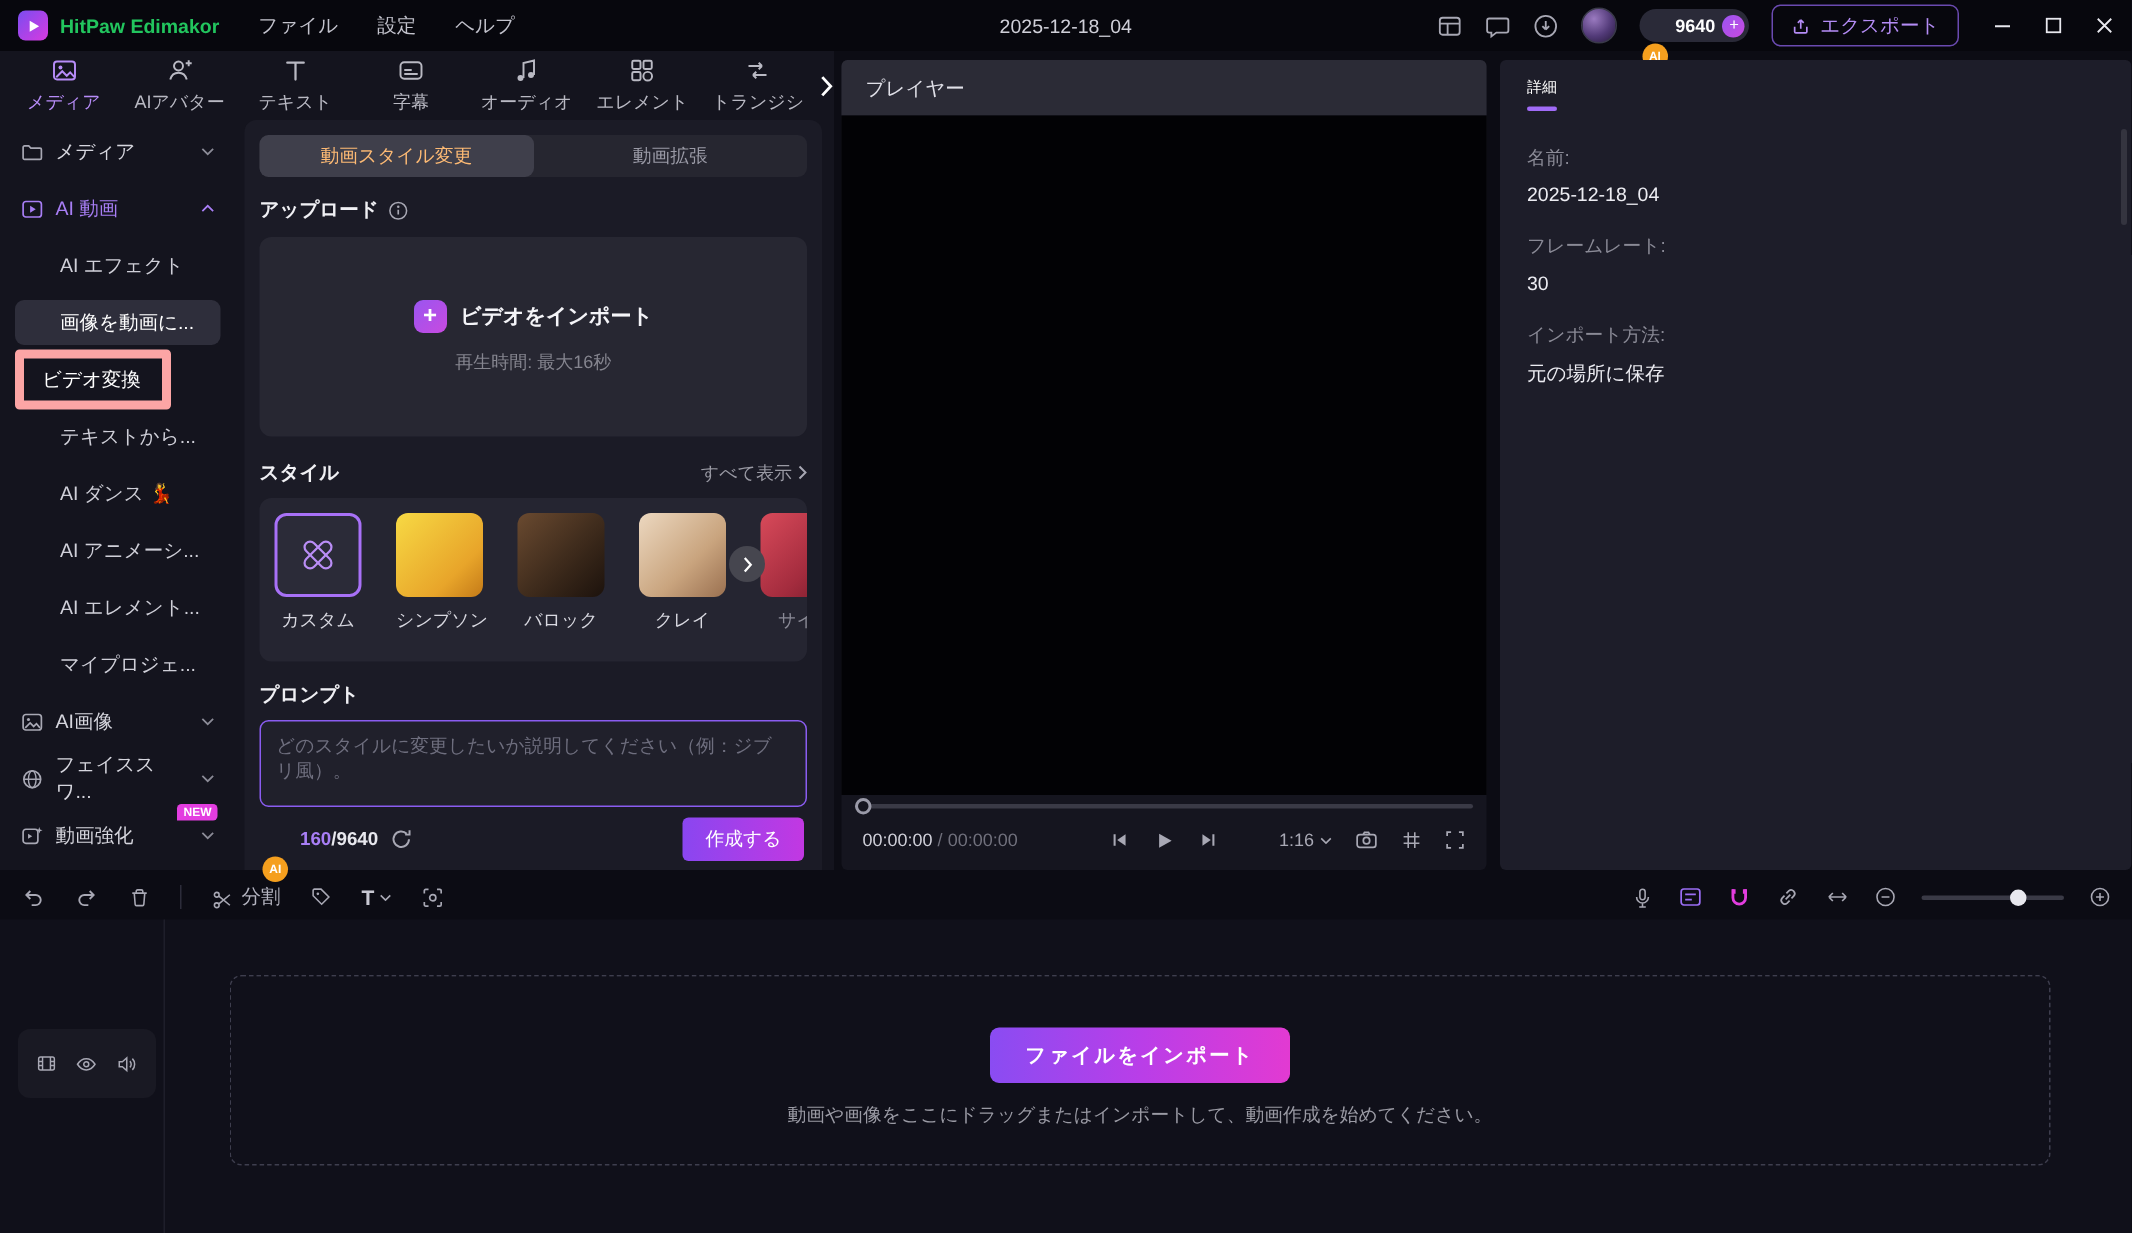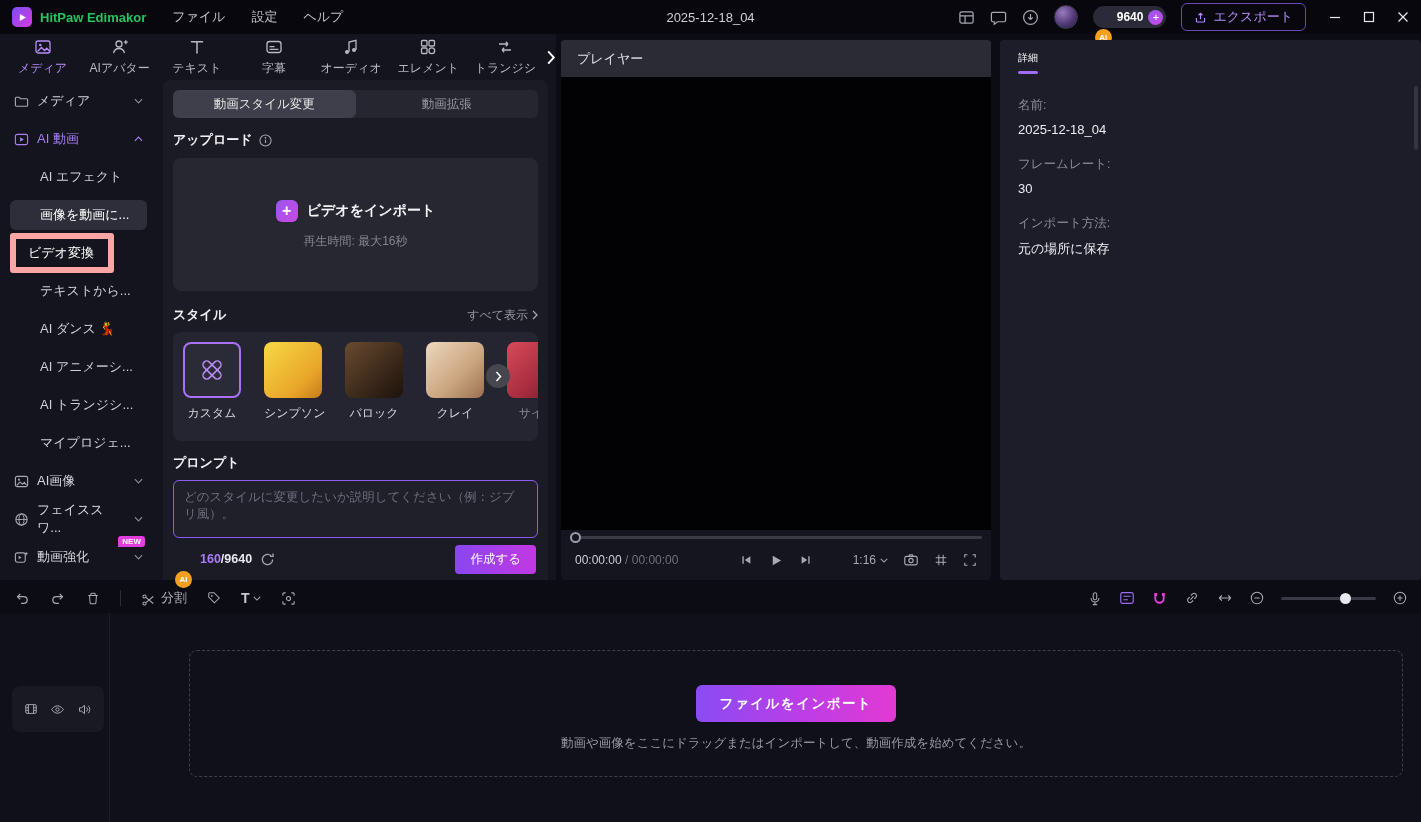--- a/index.html
+++ b/index.html
@@ -58,21 +58,21 @@
   .sub-item.highlighted { padding-left:0; }
   .highlight-box { border:6px solid #fca5a5; border-radius:3px; padding:5px 14px 5px 12px; color:#fff; }
   .new-badge { position:absolute; background:#e33de0; color:#fff; font-size:8px; font-weight:bold;
     padding:1px 4px; border-radius:3px 3px 3px 0; }
 
   .mp { position:absolute; top:46px; left:163px; width:385px; height:500px; background:#1b1b26;
     border-radius:8px 8px 0 0; padding:10px 10px 0; display:flex; flex-direction:column; }
   .mp-tabs { height:28px; background:#262630; border-radius:6px; display:flex; flex:0 0 auto; }
   .mp-tab { flex:1; display:flex; align-items:center; justify-content:center; font-size:12.5px;
     color:#9a9aa6; border-radius:6px; cursor:pointer; }
-  .mp-tab.active { background:#3f3f4b; color:#e5e5e5; }
+  .mp-tab.active { background:#3f3f4b; color:#fdba74; }
   .section-row { margin-top:13px; display:flex; align-items:center; gap:6px; }
   .section-label { font-weight:bold; font-size:13px; color:#f0f0f4; }
   .upload-box { margin-top:9px; height:134px; background:#272732; border-radius:8px;
     display:flex; flex-direction:column; align-items:center; justify-content:center; gap:11px; cursor:pointer; }
   .upload-main { display:flex; align-items:center; gap:9px; }
   .plus-btn { width:22px; height:22px; border-radius:6px; background:linear-gradient(135deg,#9a55f0,#c84ae0);
     color:#fff; font-size:16px; font-weight:bold; display:flex; align-items:center; justify-content:center; }
   .upload-label { font-weight:bold; font-size:14px; color:#f4f4f8; }
   .upload-hint { color:#85858f; font-size:12px; }
   .style-head { margin-top:15px; display:flex; align-items:center; }
@@ -145,21 +145,21 @@
   .zoom-slider { width:95px; height:3px; background:#3a3a46; border-radius:2px; position:relative; cursor:pointer; }
   .zoom-knob { position:absolute; left:62%; top:-4px; width:11px; height:11px; background:#e8e8ee; border-radius:50%; }
 
   
   .timeline { position:absolute; top:613px; left:0; right:0; bottom:0; background:#10101a; }
   .tl-gutter { position:absolute; left:0; top:0; bottom:0; width:110px; border-right:1px solid #1e1e2a; }
   .track-box { position:absolute; left:12px; top:73px; width:92px; height:46px; background:#191923;
     border-radius:8px; display:flex; align-items:center; justify-content:space-evenly; color:#8a8a96; }
   .track-box .ic { cursor:pointer; }
   .drop-zone { position:absolute; left:153px; top:37px; width:1214px; height:127px; border:1px dashed #3e3e4e;
-    border-radius:8px; display:flex; flex-direction:column; align-items:center; padding-top:34px; gap:13px;margin-left:36px; }
+    border-radius:8px; display:flex; flex-direction:column; align-items:center; padding-top:34px; gap:13px; }
   .import-btn { width:200px; height:37px; border:none; border-radius:6px; cursor:pointer;
     background:linear-gradient(90deg,#8a4cf2,#b93ee8,#e23ad2); color:#fff; font-weight:bold; font-size:13.5px;
     letter-spacing:1.5px; font-family:"Liberation Sans","DejaVu Sans",sans-serif; }
   .drop-hint { color:#9a9aa4; font-size:12.5px; }
 </style>
 </head>
 <body>
 
 <header class="titlebar">
   <div class="logo">
@@ -344,21 +344,21 @@
     <div class="sub-item">
       <span>テキストから...</span>
     </div>
     <div class="sub-item">
       <span>AI ダンス 💃</span>
     </div>
     <div class="sub-item">
       <span>AI アニメーシ...</span>
     </div>
     <div class="sub-item">
-      <span>AI トランジシ...</span>
+      <span>AI エレメント...</span>
     </div>
     <div class="sub-item">
       <span>マイプロジェ...</span>
     </div>
     <div class="side-item">
       <span class="ic">
           <svg width="15" height="15" viewBox="0 0 16 16">
             <rect x="1.5" y="2.5" width="13" height="11" rx="2" fill="none" stroke="currentColor" stroke-width="1.2"></rect>
             <circle cx="5.3" cy="6" r="1.1" fill="currentColor"></circle>
             <path d="M3 12l3.5-3.5 2.5 2.5 2-2 2.5 3" fill="none" stroke="currentColor" stroke-width="1.2"></path>

